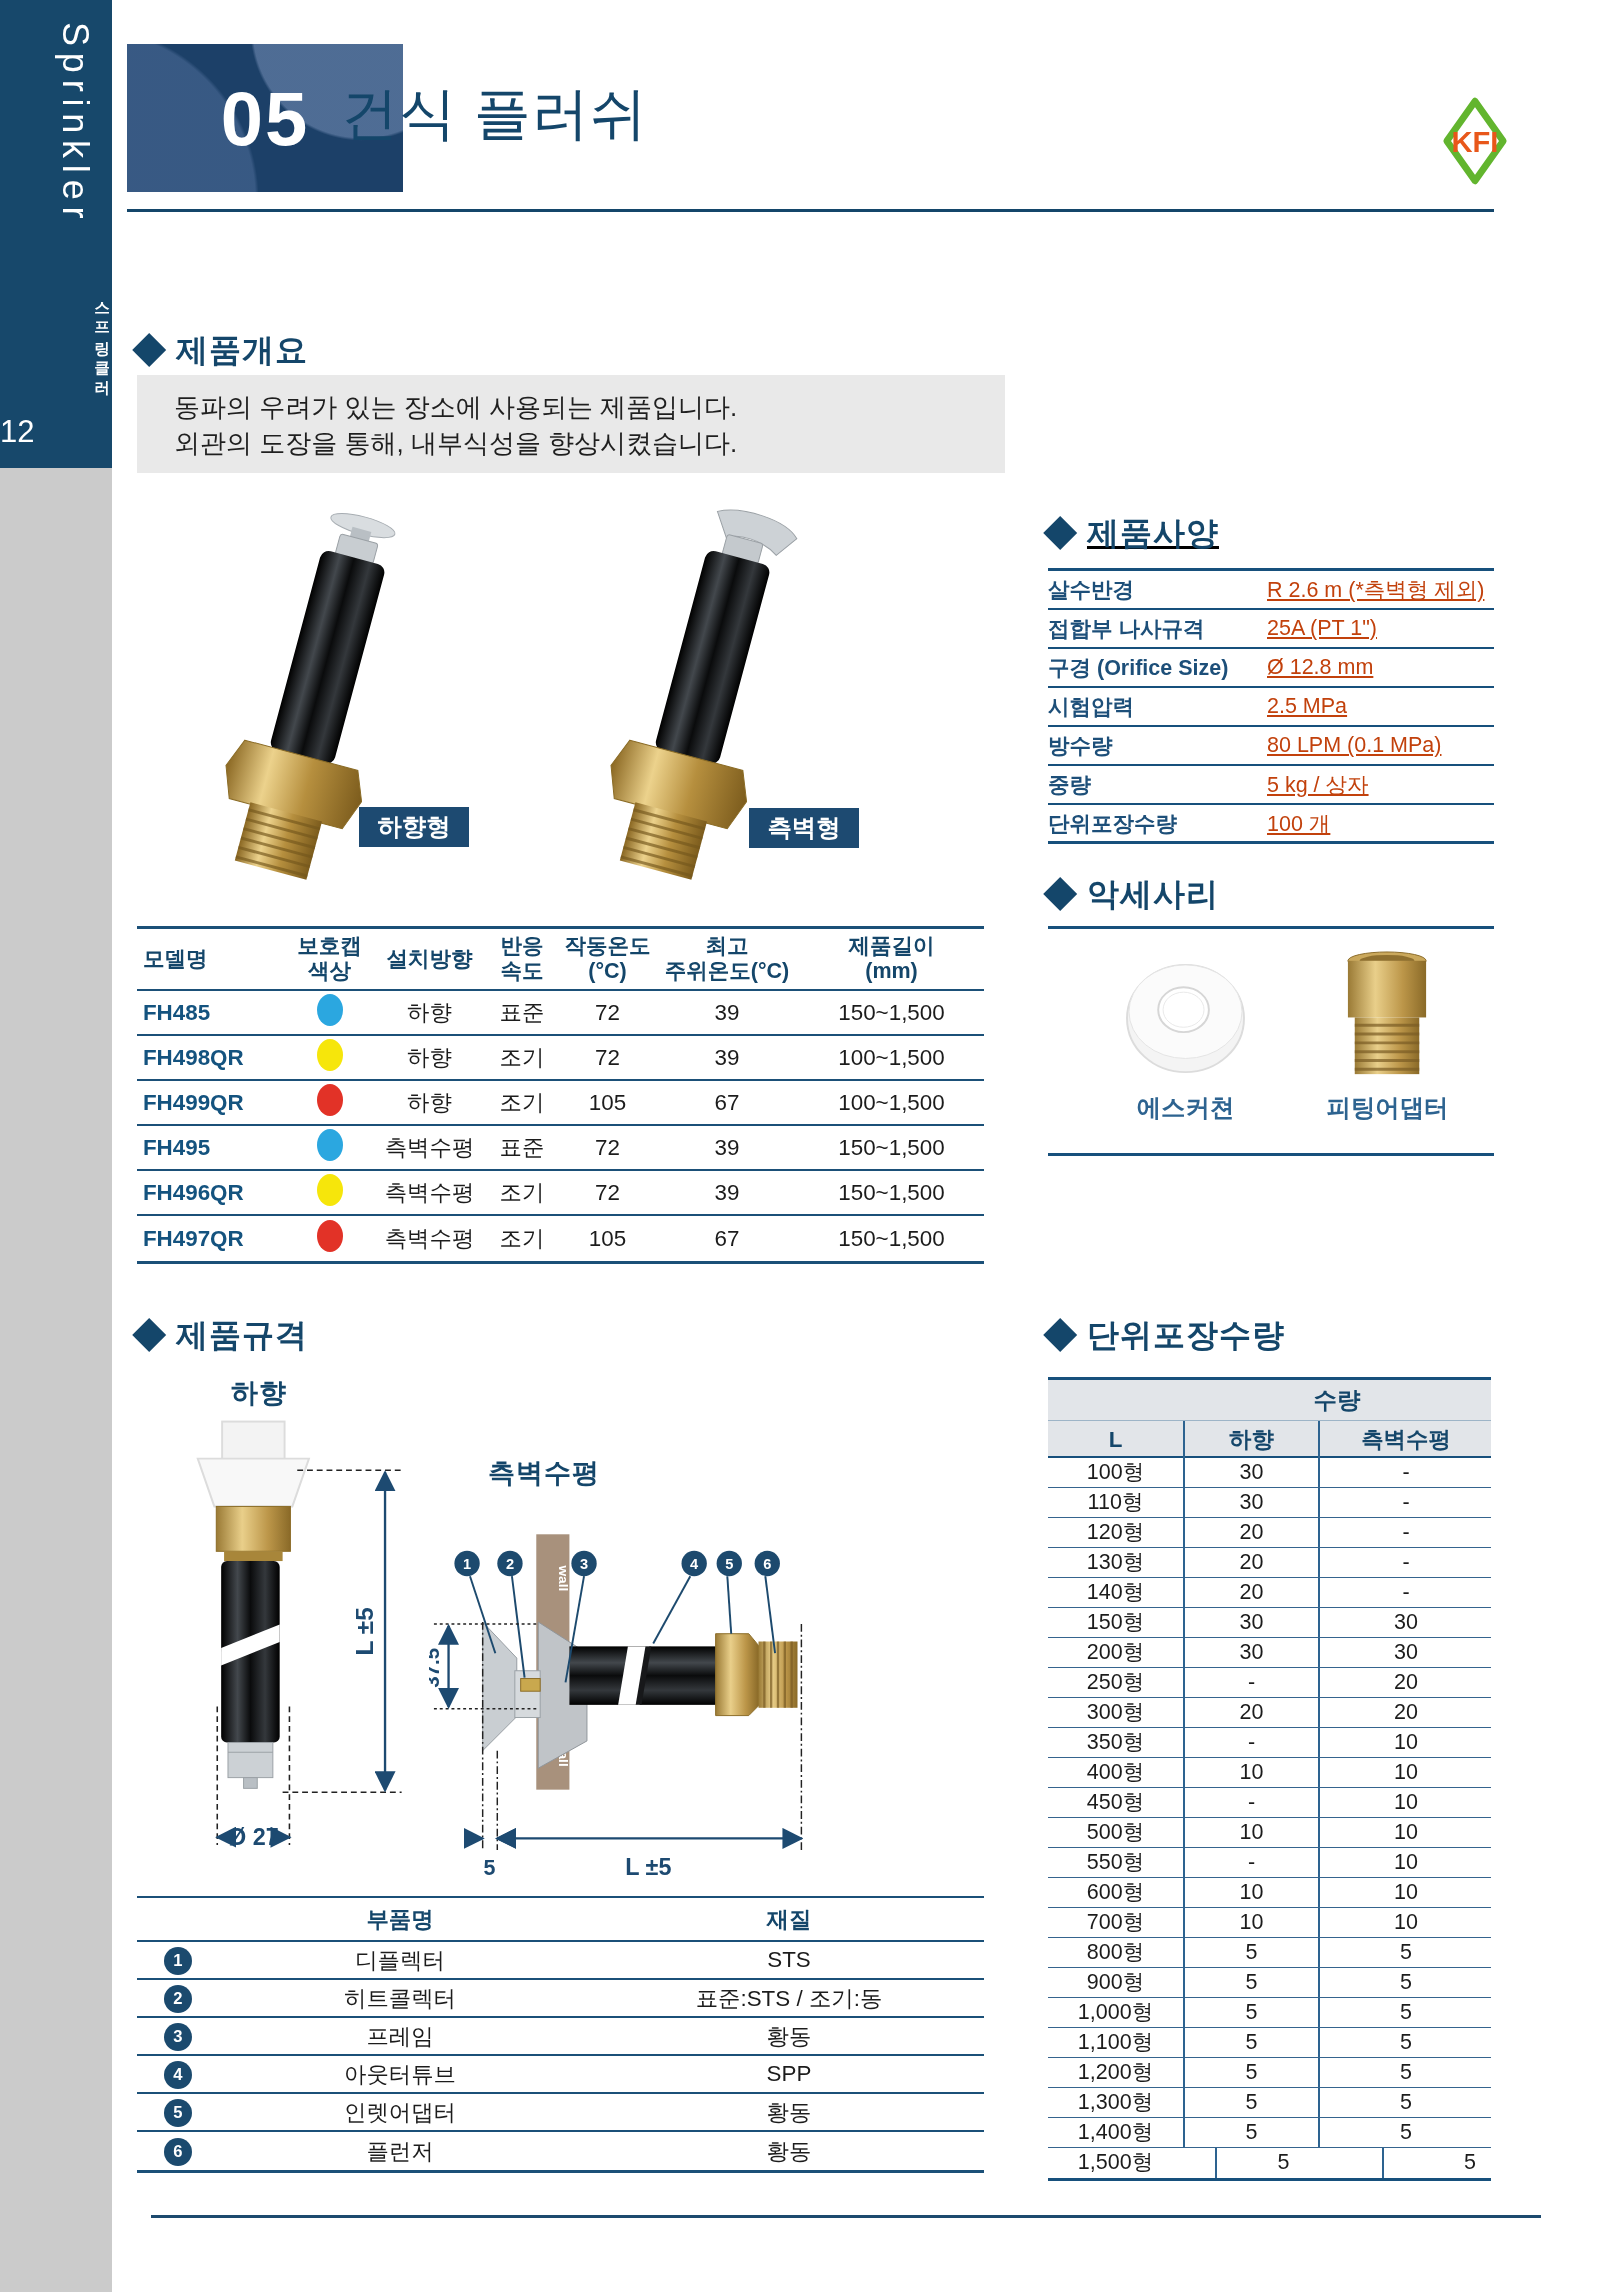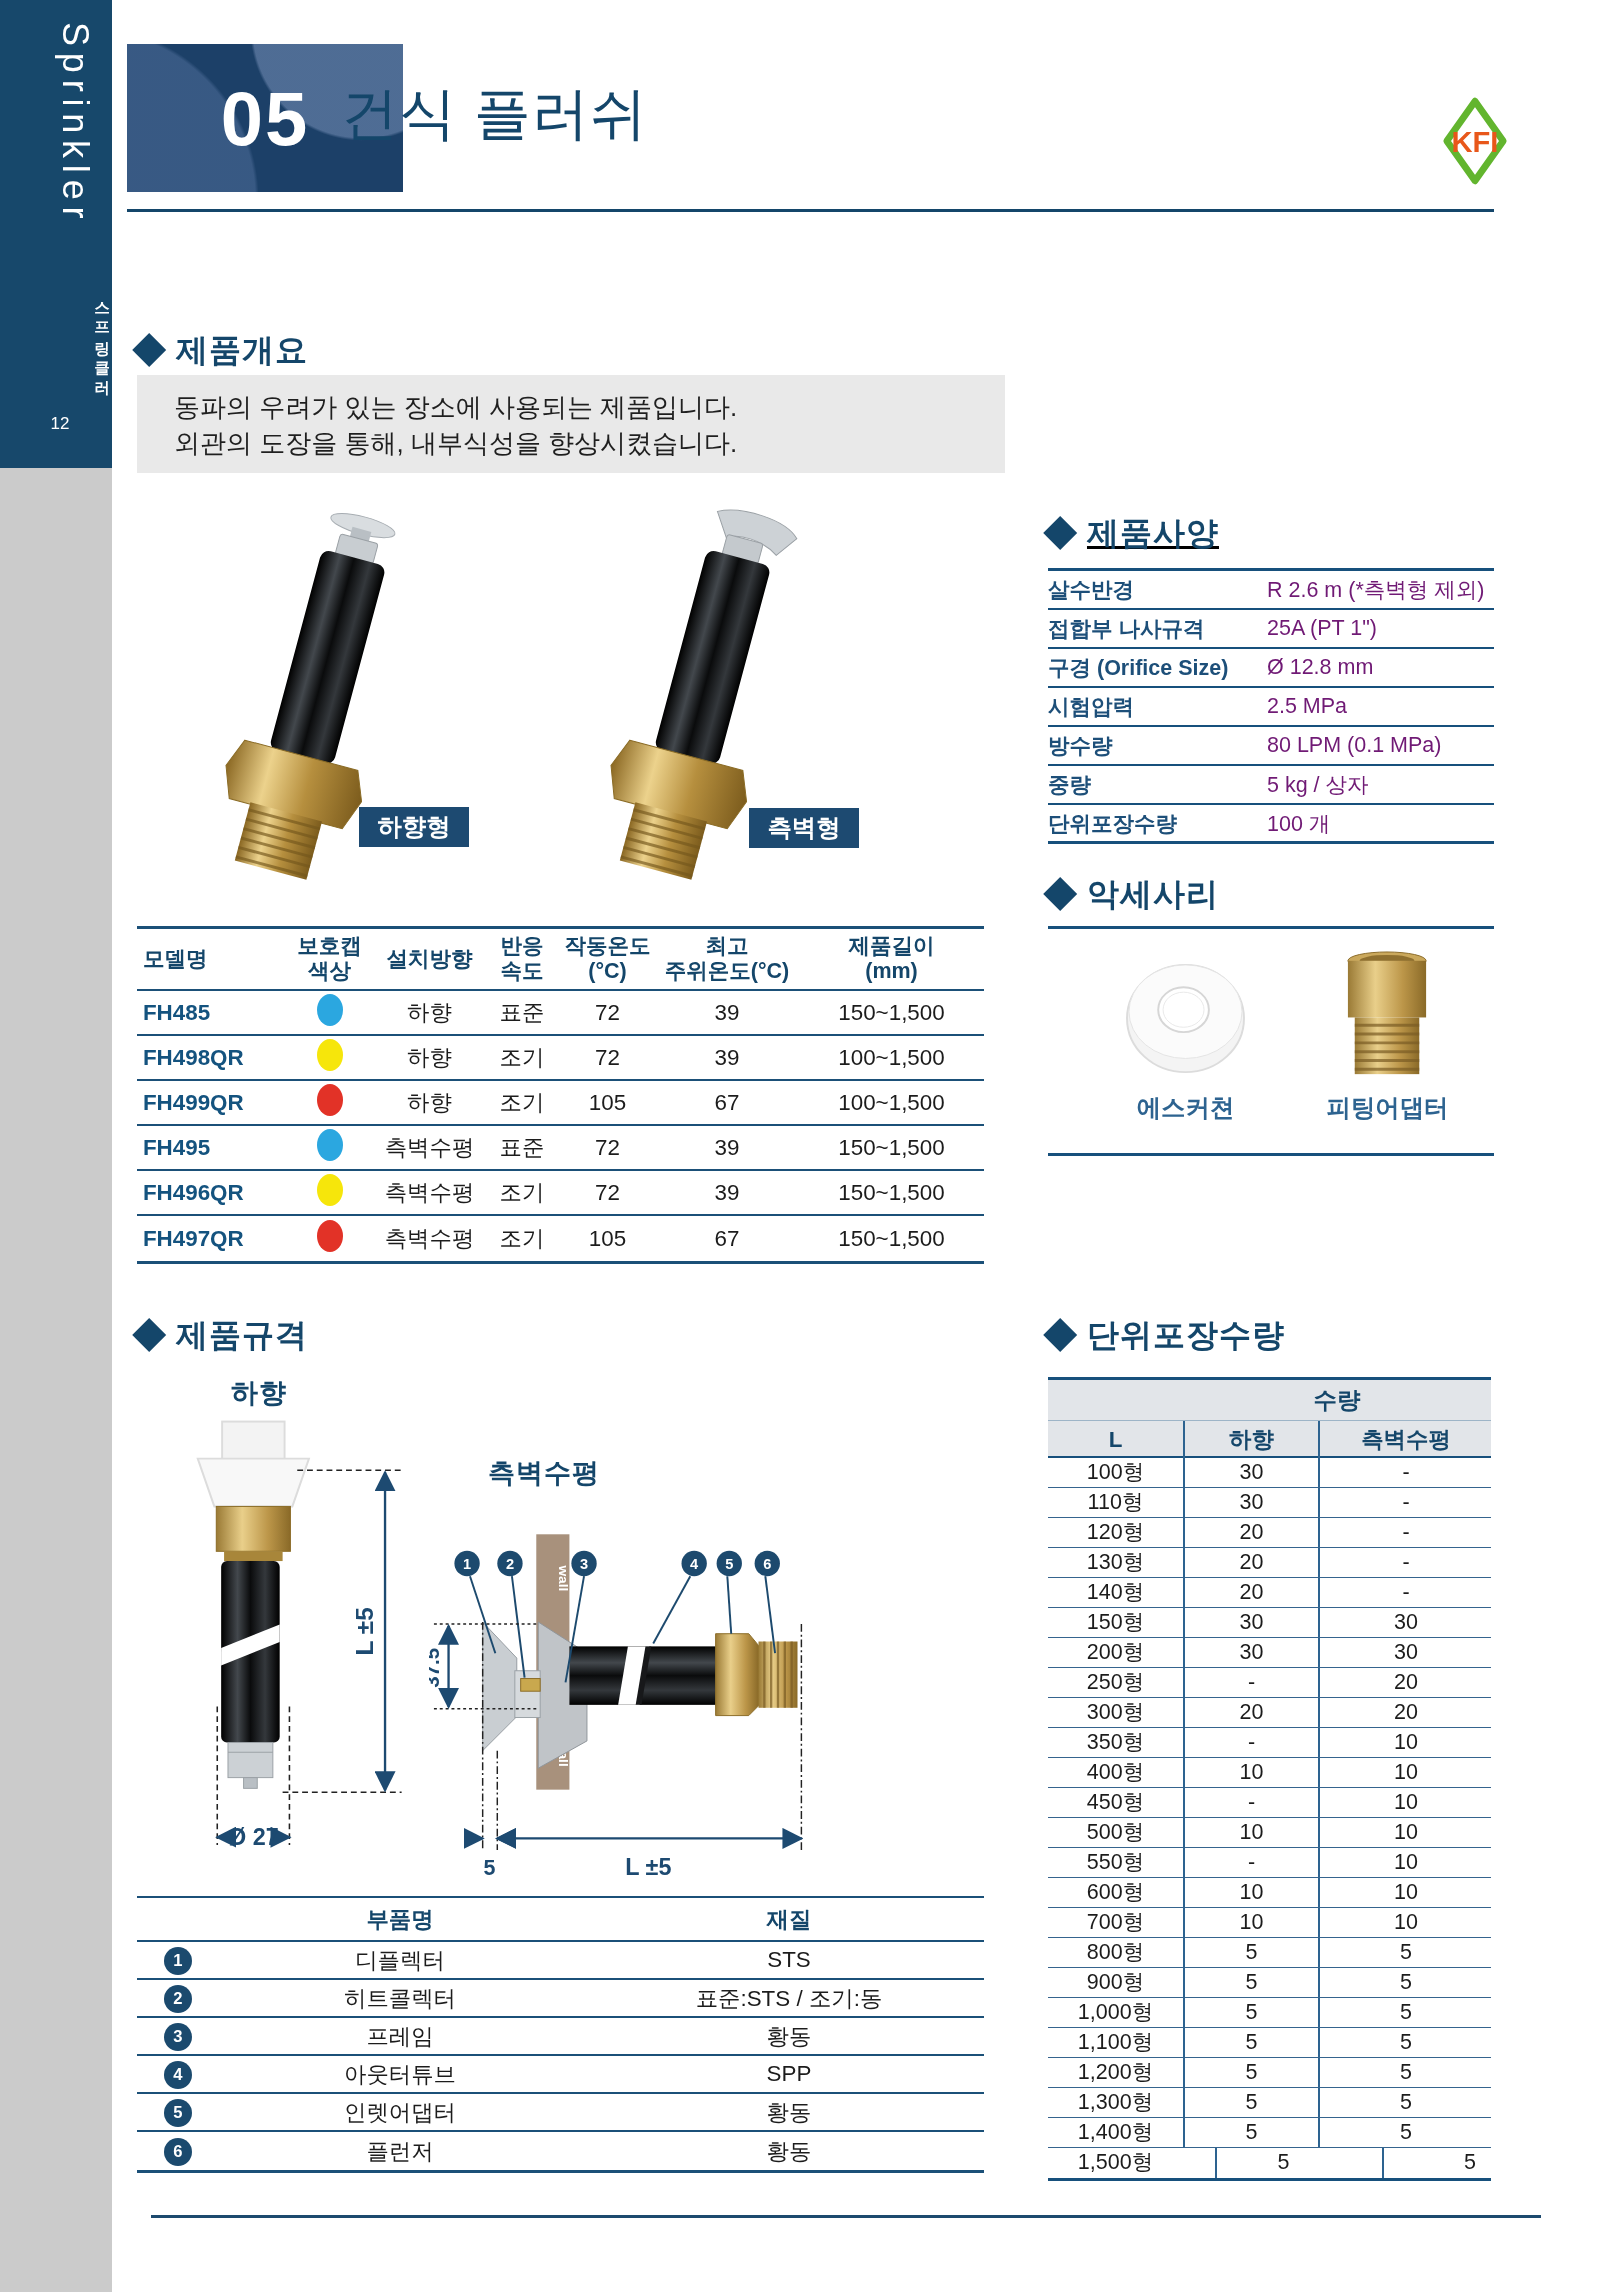--- a/index.html
+++ b/index.html
@@ -6,21 +6,21 @@
   *{box-sizing:border-box;font-family:"Liberation Sans","DejaVu Sans",sans-serif;}
   .page{position:relative;width:1621px;height:2293px;background:#fff;overflow:hidden;}
   .abs{position:absolute;}
   
   .sidebar{left:0;top:0;width:112px;height:2293px;background:#cbcbcb;}
   .sidebar-blue{left:0;top:0;width:112px;height:468px;background:#17486b;}
   .v-title{left:0;top:21.5px;width:112px;height:283px;writing-mode:vertical-rl;color:#fff;
     font-size:36px;letter-spacing:6.8px;display:flex;align-items:center;justify-content:flex-start;padding-left:37px;}
   .v-sub{left:0;top:291px;width:112px;height:107px;writing-mode:vertical-rl;color:#fff;
     font-size:15.6px;letter-spacing:3.9px;display:flex;justify-content:flex-start;padding-left:49px;font-weight:bold;}
-  .pagenum{left:0;top:414px;width:120px;text-align:center;color:#fff;font-size:17px;}
+  .pagenum{left:0;top:414px;width:120px;text-align:left;color:#fff;font-size:31px;}
   
   .hbox{left:127px;top:44px;width:276px;height:148px;background:#1c4068;overflow:hidden;
     background-image:radial-gradient(circle at 85% -10%,rgba(120,145,185,.55) 0 38%,transparent 39%),
     radial-gradient(circle at -15% 105%,rgba(90,120,165,.45) 0 48%,transparent 49%);}
   .hnum{width:100%;height:100%;display:flex;align-items:center;justify-content:center;
     color:#fff;font-size:76px;font-weight:bold;letter-spacing:2px;}
   .htitle{left:341px;top:76px;font-size:57px;font-weight:400;color:#14466a;letter-spacing:1px;}
   .hrule{left:127px;top:209px;width:1367px;height:2.9px;background:#14466a;}
   .kfi{left:1441px;top:96px;}
   
@@ -41,21 +41,21 @@
   .mdata{height:45px;border-bottom:2px solid #1b5078;}
   .mdata:last-child{border-bottom:none;}
   .mdata div{font-size:22.4px;color:#1c1c1c;text-align:center;}
   .mdata .mname{text-align:left;padding-left:5.9px;color:#14537f;font-weight:bold;}
   .dot{display:inline-block;width:26px;height:32px;border-radius:50%;}
   
   .stable{left:1048px;top:568px;width:446px;border-top:3.4px solid #17507c;}
   .srow{display:flex;height:39px;align-items:center;border-bottom:2px solid #17507c;}
   .srow:last-child{border-bottom:3.4px solid #17507c;}
   .srow .sl{width:219px;font-size:21.5px;font-weight:bold;color:#1d4f79;}
-  .srow .sv{font-size:21.5px;color:#701a75;white-space:nowrap;}
+  .srow .sv{font-size:21.5px;color:#c2410c;white-space:nowrap;text-decoration:underline;}
   
   .rule{height:2.9px;background:#17507c;}
   .aclabel{font-size:24.4px;font-weight:bold;color:#2d6390;text-align:center;}
   .notes div{font-size:24.4px;color:#1c1c1c;line-height:34px;white-space:pre;}
   
   .ptable{left:137px;top:1896px;width:847px;border-top:2.4px solid #1b5078;border-bottom:3.4px solid #1b5078;}
   .prow{display:grid;grid-template-columns:68px 390px 388px;align-items:center;}
   .phead{height:44px;border-bottom:2.9px solid #1b5078;}
   .phead div{font-size:22.4px;font-weight:bold;color:#14466a;text-align:center;}
   .pdata{height:38px;border-bottom:2px solid #1b5078;}

